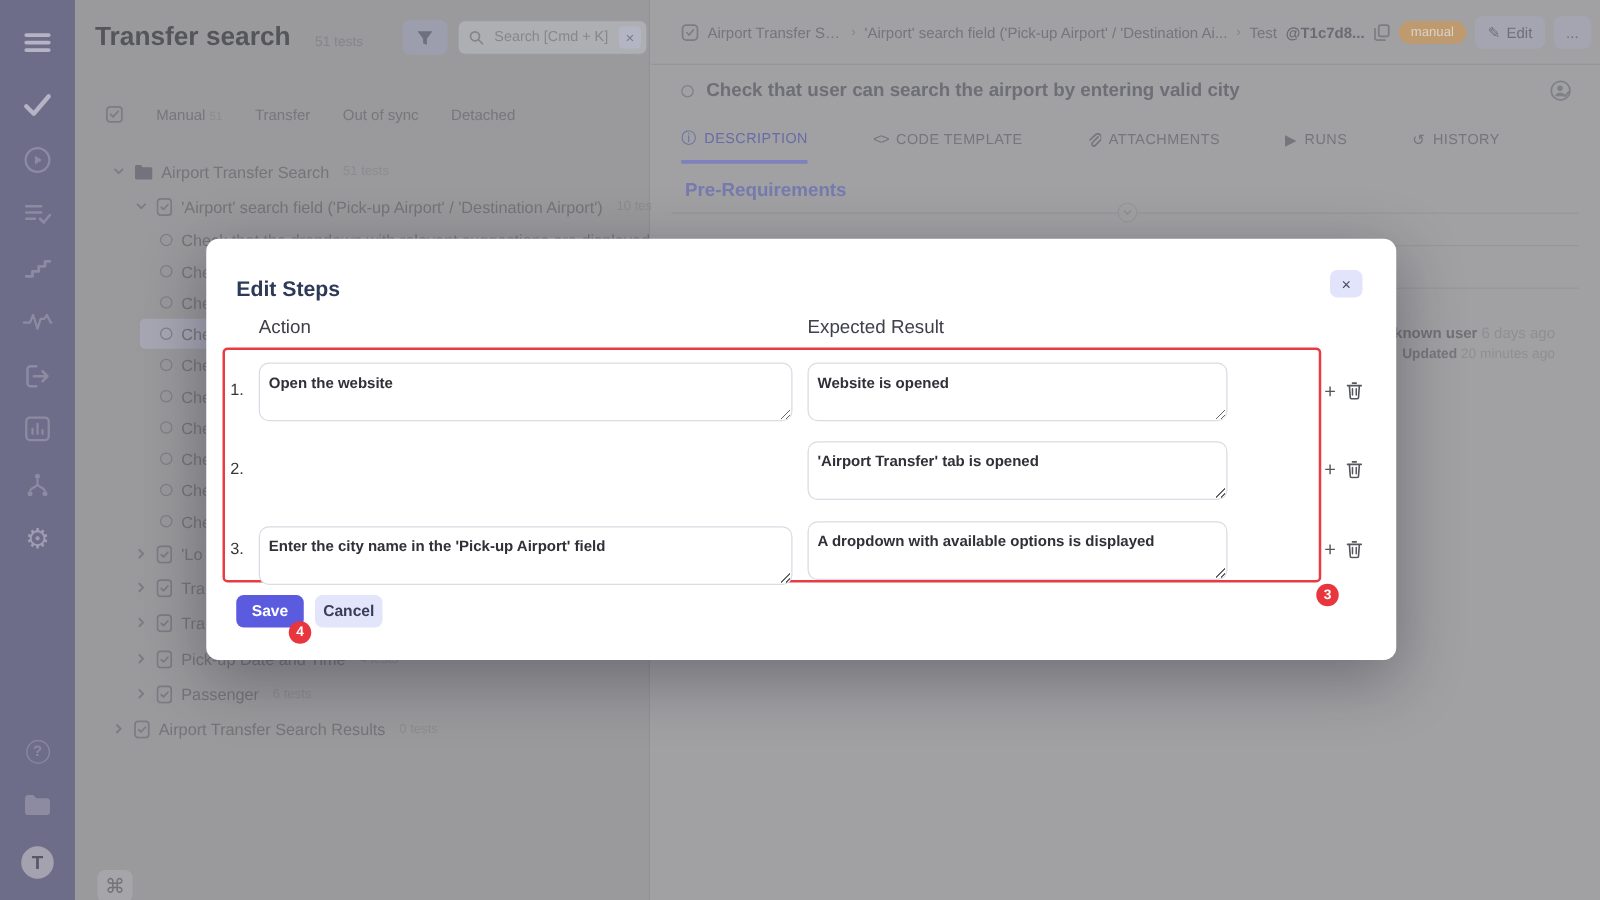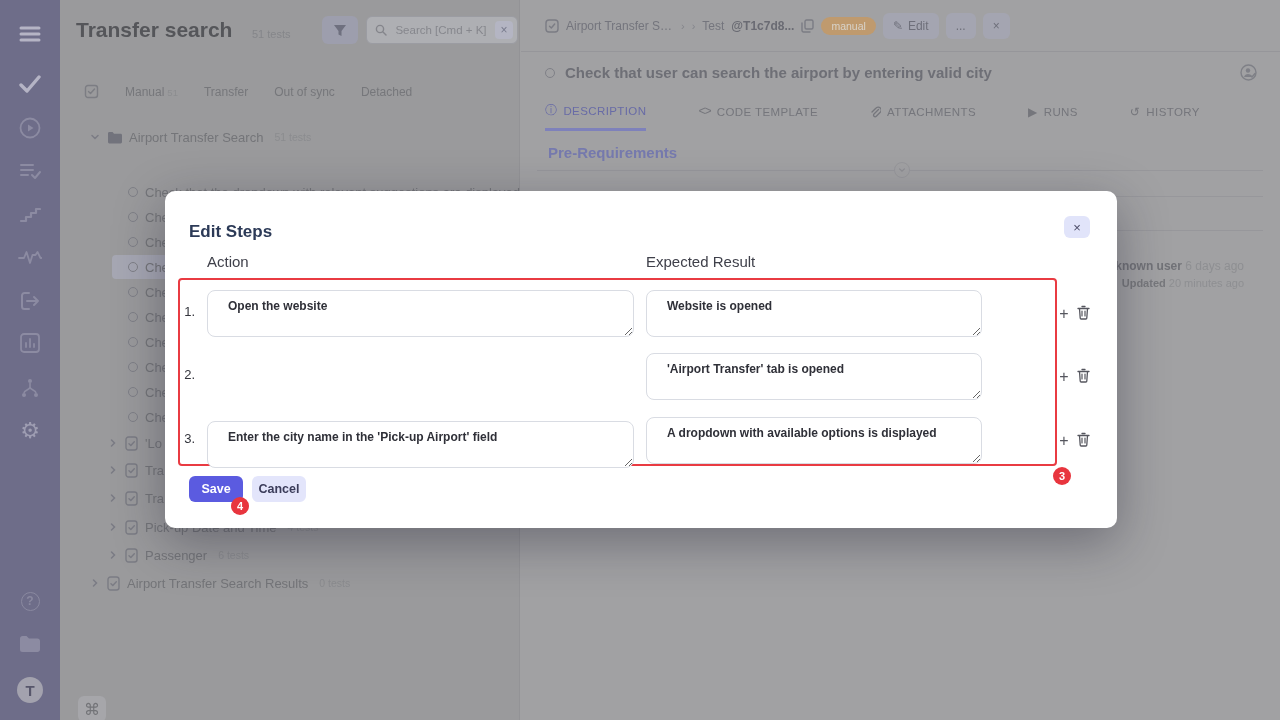--- a/index.html
+++ b/index.html
@@ -68,21 +68,21 @@
   .meta b { color:#717277; }
   .meta .upd { font-size:11px; }
   .meta .upd b { color:#77787c; }
 
   
   .modal { position:absolute; left:165px; top:191px; width:952px; height:337px; background:#ffffff; border-radius:10px; box-shadow:0 14px 50px rgba(25,25,45,.38); z-index:3; }
   .modal-title { position:absolute; left:24px; top:31px; font-size:17px; font-weight:bold; color:#2c3a57; }
   .modal-close { position:absolute; left:899px; top:25px; width:26px; height:22px; background:#e1e4fa; border-radius:6px; color:#4a4a66; font-size:13px; display:flex; align-items:center; justify-content:center; cursor:pointer; }
   .col-h { position:absolute; top:62px; font-size:15px; color:#3f404a; }
   .step-num { position:absolute; width:22px; text-align:right; font-size:13px; color:#33343c; }
-  .step-ta { position:absolute; width:427px; height:47px; border:1px solid #d9dce3; border-radius:8px; padding:8px 20px; font-family:"Liberation Sans", sans-serif; font-size:12px; font-weight:600; color:#2f3038; resize:both; outline:none; }
+  .step-ta { position:absolute; width:427px; height:47px; border:1px solid #d9dce3; border-radius:8px; padding:8px 7px; font-family:"Liberation Sans", sans-serif; font-size:12px; font-weight:600; color:#2f3038; resize:both; outline:none; }
   .step-ta.exp { width:336px; }
   .row-plus { position:absolute; width:16px; text-align:center; font-size:16px; color:#55565e; cursor:pointer; line-height:16px; }
   .row-trash { position:absolute; color:#55565e; display:flex; cursor:pointer; }
   .red-rect { position:absolute; left:13px; top:87px; width:879px; height:188px; border:2.5px solid #e93b42; border-radius:4px; pointer-events:none; }
   .btn-save { position:absolute; left:24px; top:285px; width:54px; height:26px; border:none; border-radius:6px; background:#5b5be0; color:#ffffff; font-size:12.5px; font-weight:bold; font-family:"Liberation Sans", sans-serif; cursor:pointer; }
   .btn-cancel { position:absolute; left:87px; top:285px; width:54px; height:26px; border:none; border-radius:6px; background:#e3e5fb; color:#3b3c5a; font-size:12.5px; font-weight:600; font-family:"Liberation Sans", sans-serif; cursor:pointer; }
   .ann { position:absolute; width:18px; height:18px; border-radius:50%; background:#e8353e; color:#fff; font-size:11px; font-weight:bold; display:flex; align-items:center; justify-content:center; z-index:4; }
 </style>
 </head>
 <body>
@@ -197,20 +197,35 @@
           </svg>
         </span>
       <span class="icn fold">
           <svg width="15" height="13" viewBox="0 0 15 13">
             <path d="M1 2.4C1 1.6 1.6 1 2.4 1h3.2L7 2.7h6.6c.8 0 1.4.6 1.4 1.4v7c0 .8-.6 1.4-1.4 1.4H2.4A1.4 1.4 0 011 11.1z" fill="currentColor"></path>
           </svg>
         </span>
       <span>Airport Transfer Search</span>
         <span class="cnt">51 tests</span>
     </div>
+    <div class="trow" style="left:48px; top:153px">
+      <span class="icn">
+          <svg width="10" height="10" viewBox="0 0 10 10">
+            <path d="M2 3.5l3 3 3-3" fill="none" stroke="currentColor" stroke-width="1.5" stroke-linecap="round"></path>
+          </svg>
+        </span>
+      <span class="icn">
+          <svg width="13" height="15" viewBox="0 0 13 15">
+            <rect x="1" y="1" width="11" height="13" rx="2.5" fill="none" stroke="currentColor" stroke-width="1.4"></rect>
+            <path d="M4 7.8l1.8 1.7L9.3 5.8" fill="none" stroke="currentColor" stroke-width="1.4" stroke-linecap="round" stroke-linejoin="round"></path>
+          </svg>
+        </span>
+      <span>'Airport' search field ('Pick-up Airport' / 'Destination Airport')</span>
+        <span class="cnt">10 tes</span>
+    </div>
     <div class="trow" style="left:68px; top:180px">
         <span class="ring"></span>
         <span>Check that the dropdown with relevant suggestions are displayed i</span>
       </div>
     <div class="trow" style="left:68px; top:205px">
         <span class="ring"></span>
         <span>Che</span>
       </div>
     <div class="trow" style="left:68px; top:230px">
         <span class="ring"></span>
@@ -338,20 +353,21 @@
   <div class="main">
     <div class="crumbbar">
       <span class="copy-ic">
           <svg width="14" height="14" viewBox="0 0 14 14">
             <rect x="1" y="1" width="12" height="12" rx="3" stroke="currentColor" stroke-width="1.4" fill="none"></rect>
             <path d="M4.5 7.2l1.8 1.8 3.4-4" stroke="currentColor" stroke-width="1.4" fill="none" stroke-linecap="round" stroke-linejoin="round"></path>
           </svg>
         </span>
       <span class="crumb c1">Airport Transfer Se...</span>
       <span class="sep">›</span>
+      <span class="crumb c2">'Airport' search field ('Pick-up Airport' / 'Destination Ai...</span>
       <span class="sep">›</span>
       <span>Test</span>
       <span class="testid">@T1c7d8...</span>
       <span class="copy-ic">
           <svg width="13" height="14" viewBox="0 0 13 14">
             <rect x="4" y="1" width="8" height="9" rx="1.5" stroke="currentColor" stroke-width="1.4" fill="none"></rect>
             <path d="M9 13H2.5A1.5 1.5 0 011 11.5V4" stroke="currentColor" stroke-width="1.4" fill="none" stroke-linecap="round"></path>
           </svg>
         </span>
       <span class="badge-manual">manual</span>

